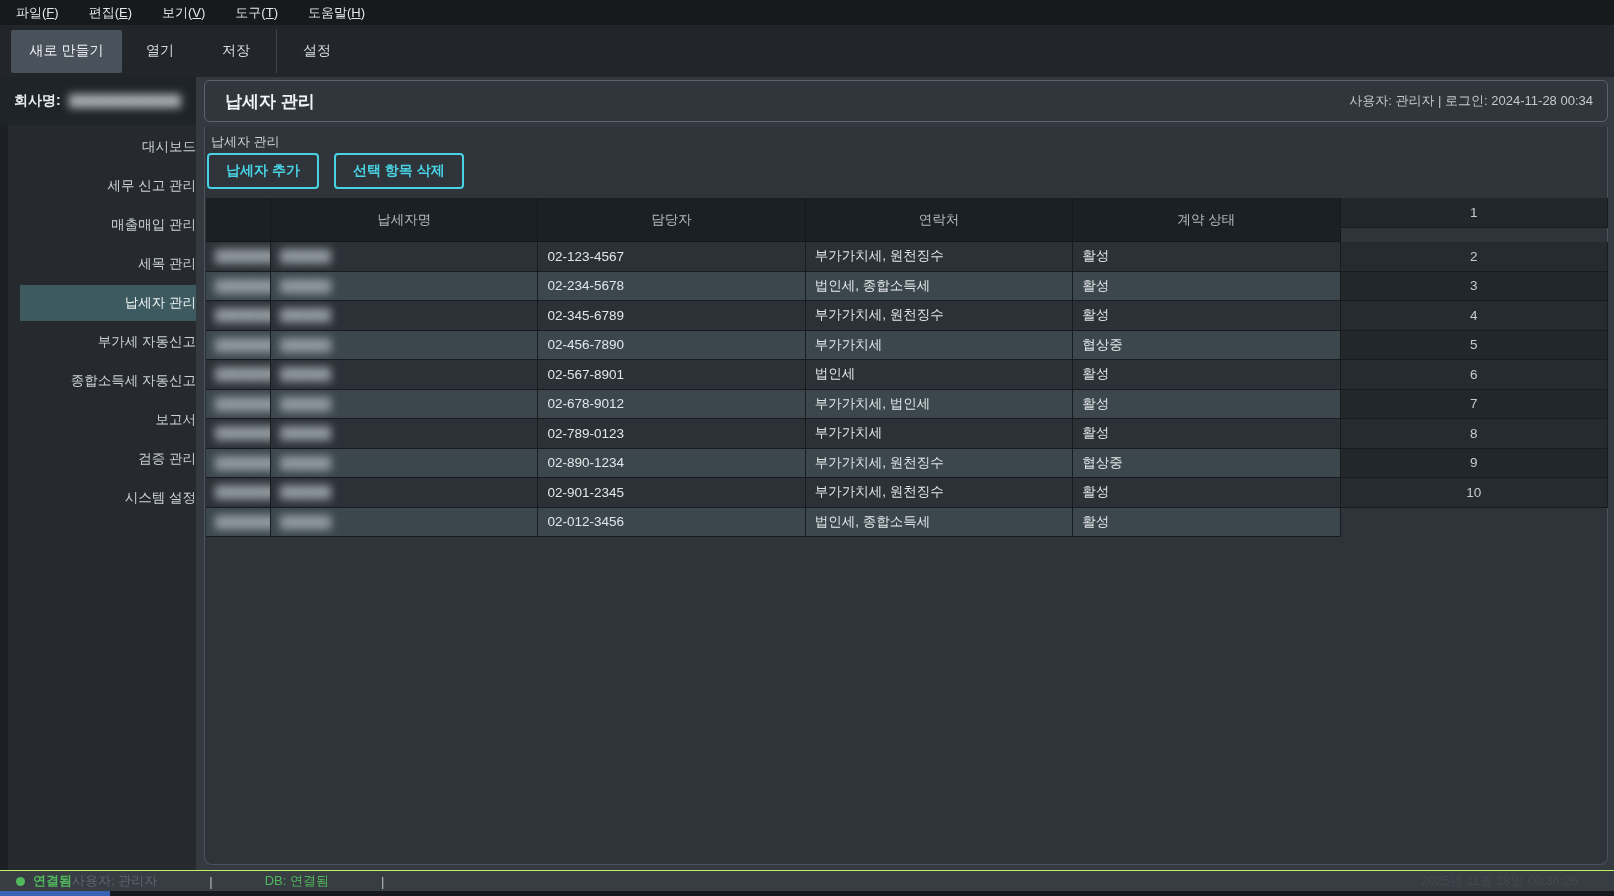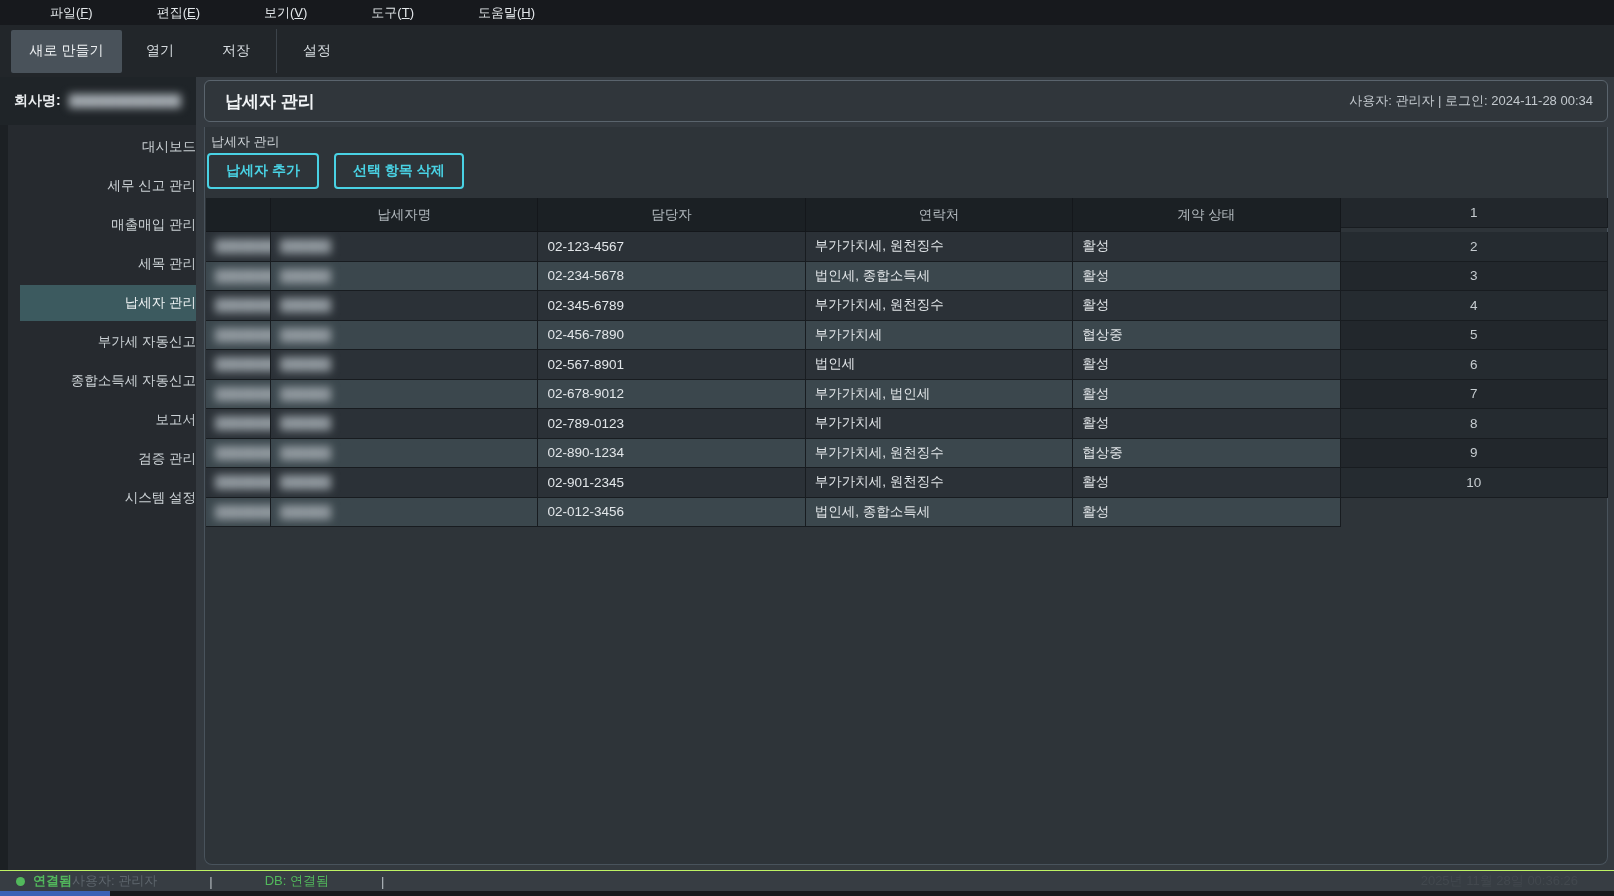--- a/index.html
+++ b/index.html
@@ -2,21 +2,21 @@
 <html><head>
 <meta charset="utf-8">
 <style>
   * { margin:0; padding:0; box-sizing:border-box; }
   html,body { width:1614px; height:896px; overflow:hidden; background:#343a40;
               font-family:"Liberation Sans", sans-serif; }
 
   
   #menubar { position:absolute; left:0; top:0; width:1614px; height:25px;
              background:#17191d; display:flex; align-items:center; padding-left:12px; }
-  .menu-item { color:#e3e7ea; font-size:13px; margin-right:22px; padding:2px 4px; cursor:default; white-space:nowrap;margin-left:34px; }
+  .menu-item { color:#e3e7ea; font-size:13px; margin-right:22px; padding:2px 4px; cursor:default; white-space:nowrap; }
   .menu-item .u { text-decoration:underline; }
 
   
   #toolbar { position:absolute; left:0; top:25px; width:1614px; height:52px;
              background:#22262a; display:flex; align-items:center; }
   .tb-btn { height:43px; display:flex; align-items:center; justify-content:center;
             color:#d6dbdf; font-size:14px; border-radius:2px; cursor:default; }
   .tb-btn.active { background:#49525a; color:#eceff1; }
   .tb-sep { width:1px; height:44px; background:#3c434a; margin:0 2px; }
 
@@ -45,21 +45,21 @@
            border-radius:0 0 8px 8px; }
   #section-title { position:absolute; left:6px; top:6px; font-size:13px; color:#ccd1d5; }
   #action-row { position:absolute; left:2px; top:26px; display:flex; gap:15px; }
   .cyan-btn { height:36px; padding:0 17px; background:transparent; border:2px solid #49d2e4;
               border-radius:4px; color:#49d2e4; font-size:14px; font-weight:bold;
               display:flex; align-items:center; cursor:default; white-space:nowrap; }
 
   
   #grid { position:absolute; left:1px; top:71px; width:1402px;
           display:grid; grid-template-columns:65px repeat(5,1fr); }
-  .hc { height:34px; background:#1b2024; color:#b2b9be; font-size:13.5px;
+  .hc { height:44px; background:#1b2024; color:#b2b9be; font-size:13.5px;
         display:flex; align-items:center; justify-content:center;
         border-right:1px solid #14171b; border-bottom:1px solid #14171b; }
   .cell { height:29.5px; font-size:13.5px; color:#e2e6e9; display:flex; align-items:center;
           padding-left:9px; border-right:1px solid #181c20; border-bottom:1px solid #181c20;
           overflow:hidden; white-space:nowrap; }
   .row-odd  .cell { background:#2b3137; }
   .row-even .cell { background:#3b474d; }
   .cell.num { justify-content:center; padding-left:0; color:#c6ccd0; }
   .row-odd  .cell.num { background:#22272c; }
   .row-even .cell.num { background:#252b30; }

